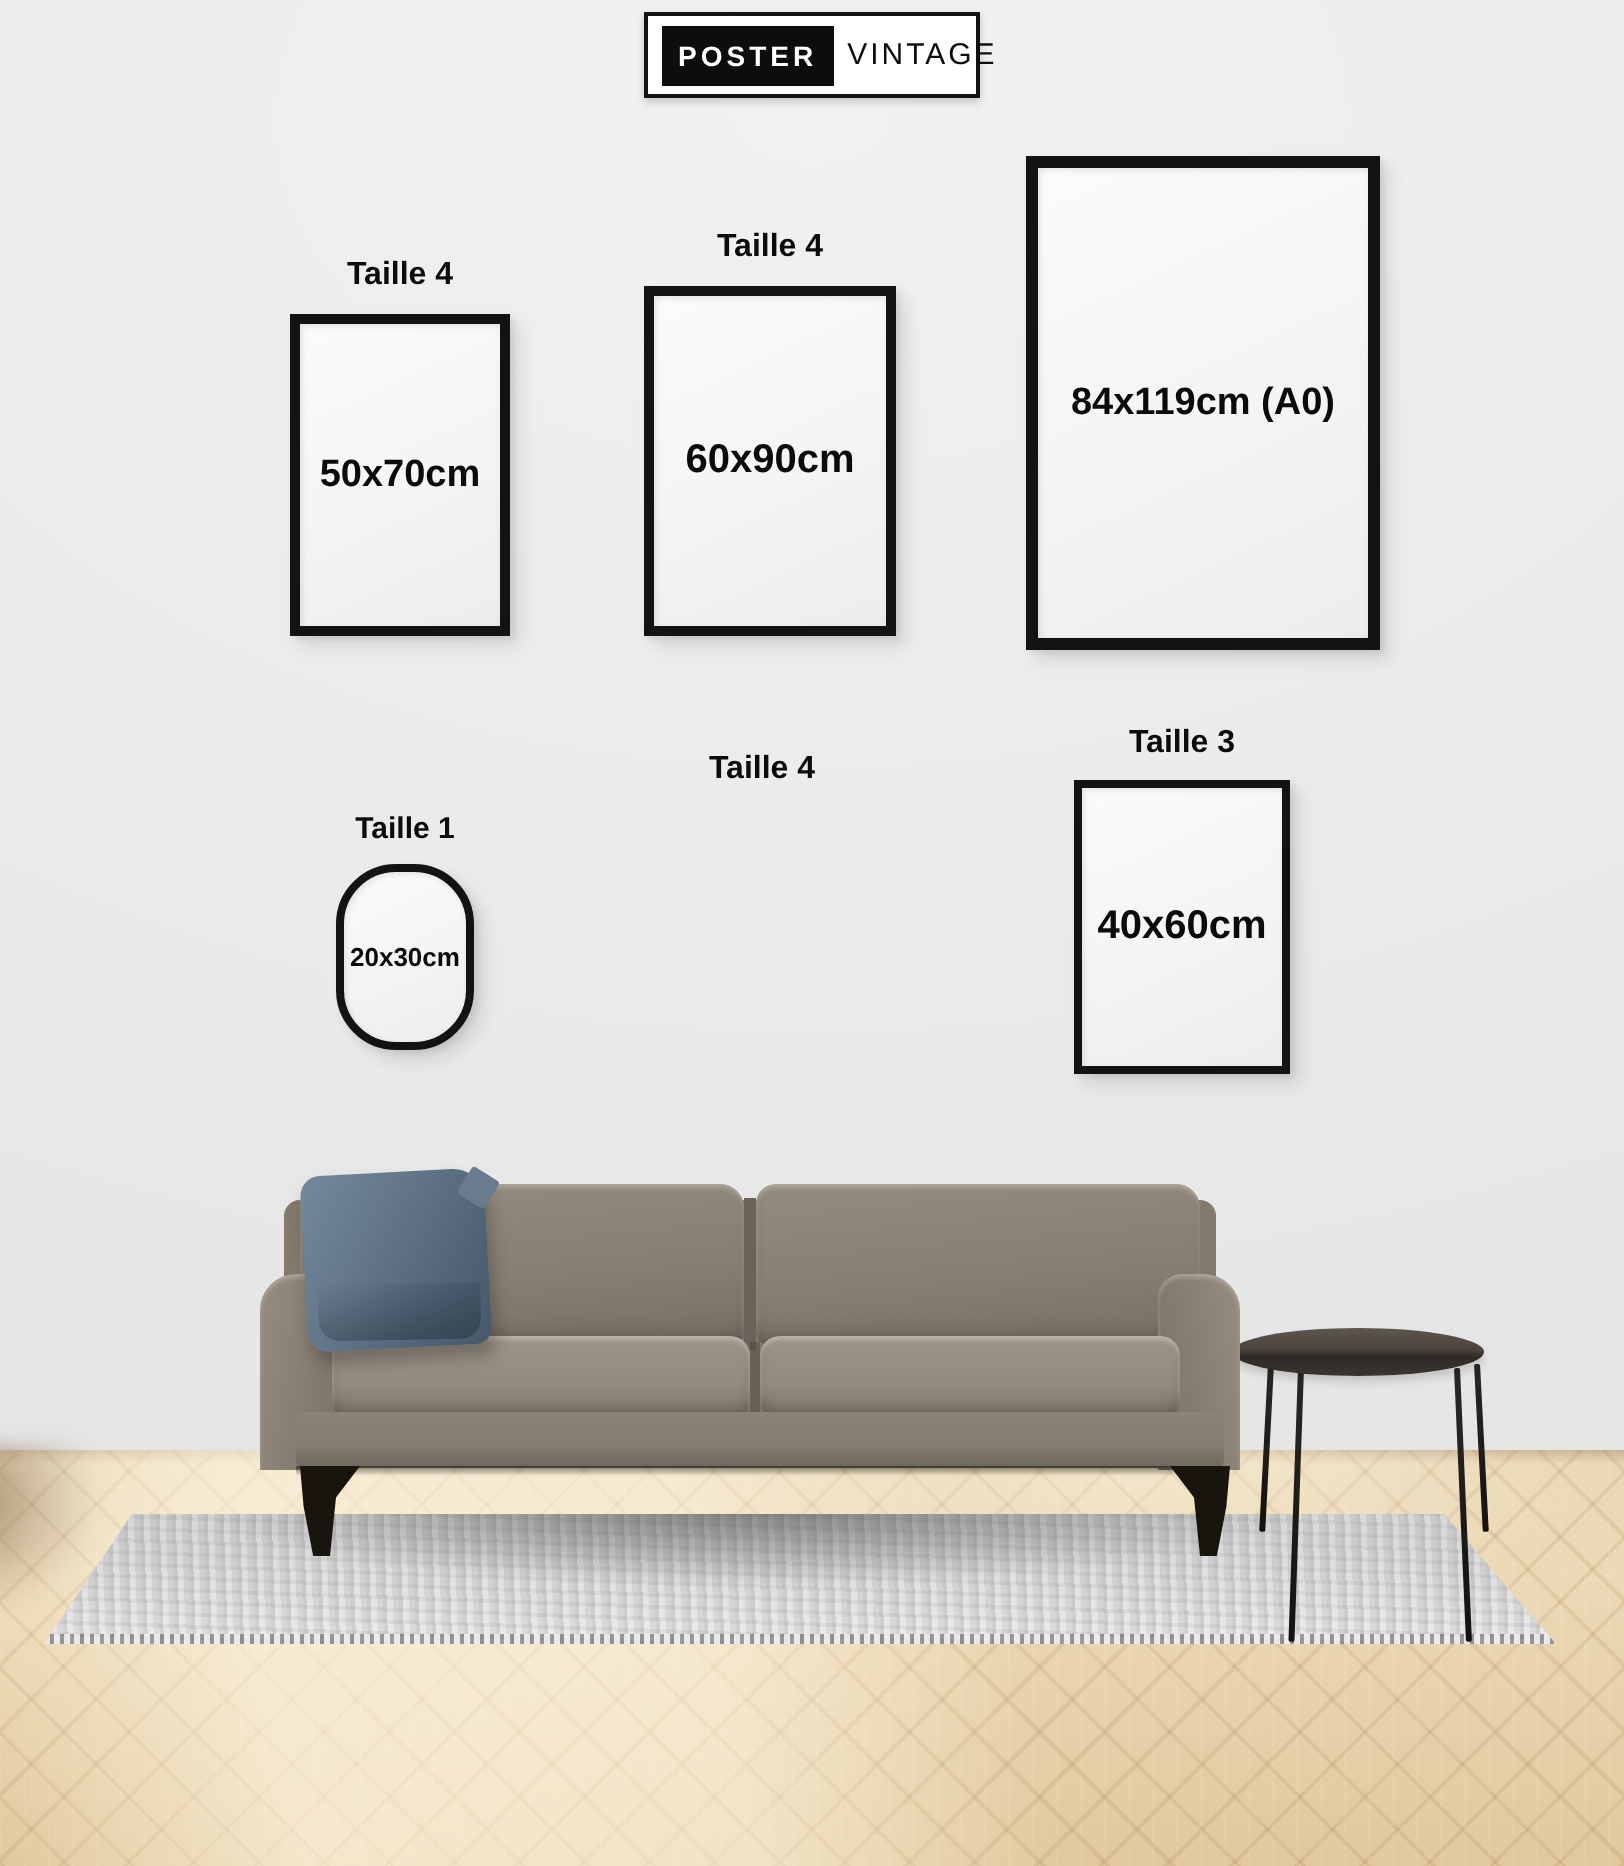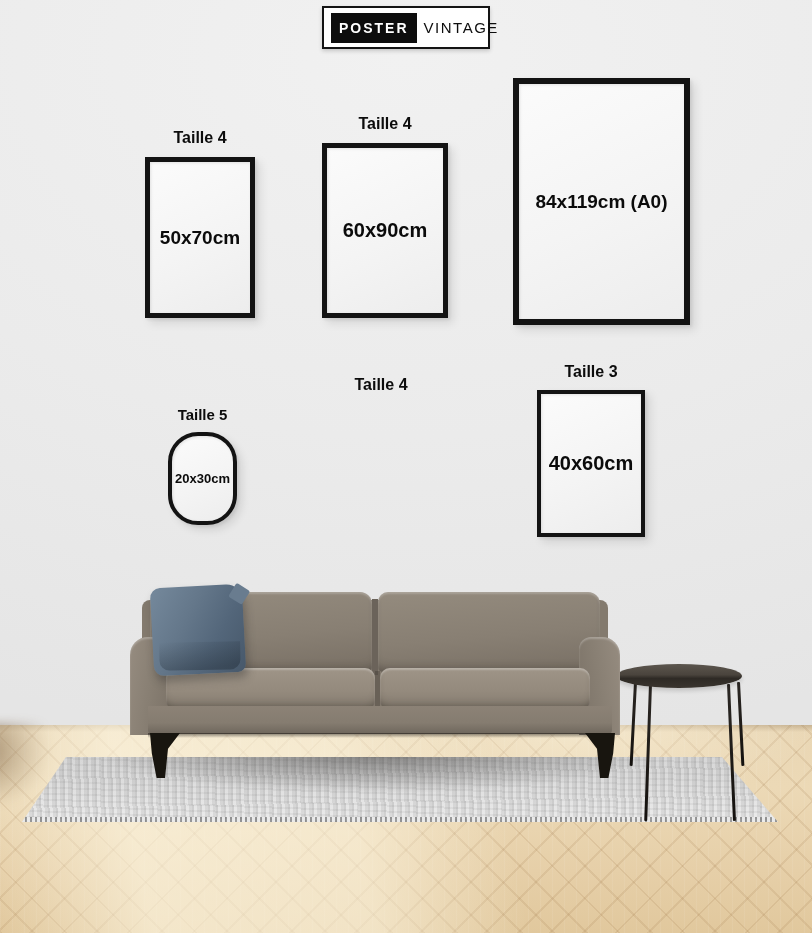--- a/index.html
+++ b/index.html
@@ -186,21 +186,21 @@
 
   <div class="frame-label" id="label-t5">Taille 4</div>
   <div class="pframe" id="frame-t5">
     <span class="size-text">60x90cm</span>
   </div>
 
   <div class="pframe" id="frame-t6">
     <span class="size-text">84x119cm (A0)</span>
   </div>
 
-  <div class="frame-label" id="label-t1">Taille 5</div>
+  <div class="frame-label" id="label-t1">Taille 1</div>
   <div class="pframe" id="frame-t1">
     <span class="size-text">20x30cm</span>
   </div>
 
   <div class="frame-label" id="label-t2">Taille 4</div>
 
   <div class="frame-label" id="label-t3">Taille 3</div>
   <div class="pframe" id="frame-t3">
     <span class="size-text">40x60cm</span>
   </div>

